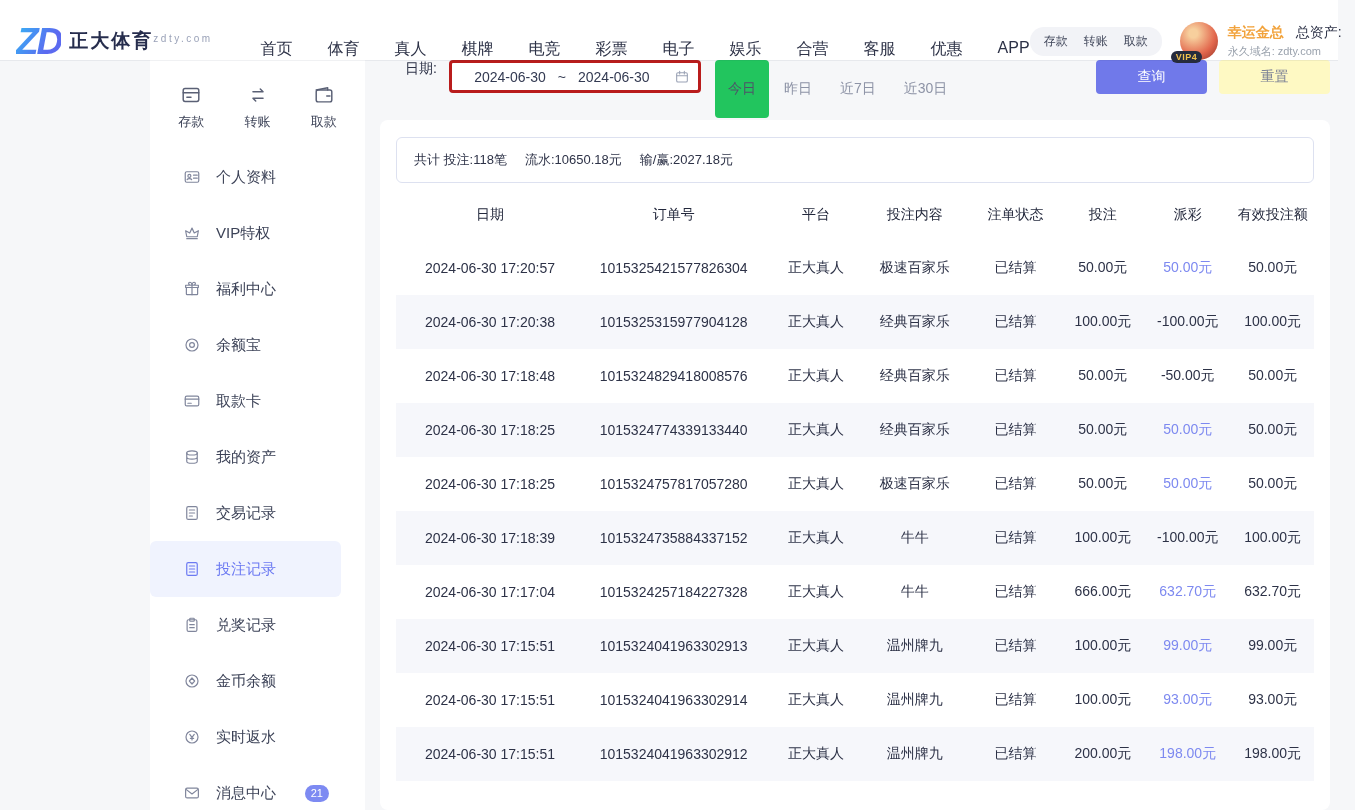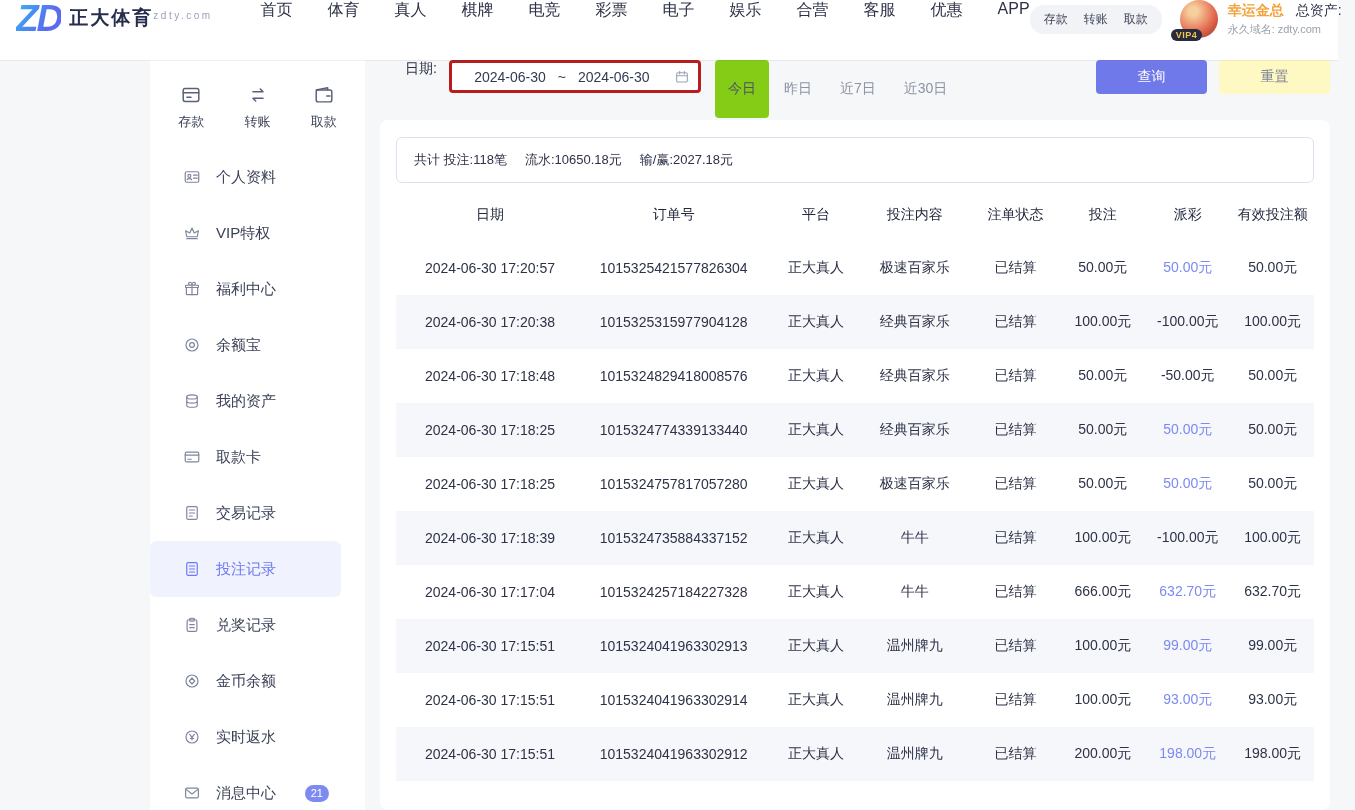--- a/index.html
+++ b/index.html
@@ -1,21 +1,21 @@
 <!DOCTYPE html>
 <html><head>
 <meta charset="utf-8">
 <style>
   *{box-sizing:border-box;margin:0;padding:0}
   html,body{width:1355px;height:810px;overflow:hidden;background:#f6f7f9;
     font-family:"Liberation Sans","DejaVu Sans",sans-serif;}
 
   
   .header{position:absolute;top:0;left:0;width:1338px;height:60px;background:#fff;
-    display:flex;align-items:flex-start;padding:0 16px;box-shadow:0 1px 0 rgba(40,50,80,.07);z-index:5}
+    display:flex;align-items:flex-end;padding:0 16px;box-shadow:0 1px 0 rgba(40,50,80,.07);z-index:5}
   .logo{display:flex;align-items:center;gap:8px;cursor:pointer;flex:none}
   .logo-mark{font-size:37px;font-weight:800;font-style:italic;line-height:1;letter-spacing:-2px;
     background:linear-gradient(120deg,#35b6f5,#5b6af0 70%);
     -webkit-background-clip:text;background-clip:text;color:transparent}
   .logo-stack{display:flex;flex-direction:row;line-height:1.1}
   .brand-name{font-size:19px;font-weight:700;color:#262d4d;letter-spacing:2px}
   .brand-domain{font-size:10px;color:#9aa2b8;letter-spacing:2.5px;margin-top:2px}
   .main-nav{display:flex;gap:35px;margin-left:48px}
   .nav-link{font-size:16px;color:#2d3247;cursor:pointer;white-space:nowrap;text-decoration:none}
   .nav-right{margin-left:auto;display:flex;align-items:center;min-width:0}
@@ -54,21 +54,21 @@
   .main{position:absolute;top:60px;left:380px;width:950px;height:750px}
   .filter-row{height:58px;display:flex;padding-left:25px}
   .date-label{font-size:14px;color:#2d3247;margin-right:12px}
   .date-input{width:252px;height:33px;background:#fff;border:3px solid #b91c1c;border-radius:4px;
     display:flex;align-items:center;justify-content:center;gap:12px;font-size:14px;color:#333a52;
     position:relative;cursor:pointer;padding-right:26px}
   .cal-icon{position:absolute;right:8px;width:16px;height:16px;color:#9aa2b5}
   .range-group{display:flex;margin-left:14px;gap:2px}
   .range-btn{border:none;background:transparent;font-size:14px;color:#8d93a6;padding:8px 13px;
     border-radius:4px;cursor:pointer;font-family:inherit;white-space:nowrap}
-  .range-btn.active{background:#84cc16;color:#4d5368}
+  .range-btn.active{background:#22c55e;color:#4d5368}
   .filter-spacer{flex:1}
   .btn{border:none;width:111px;height:34px;border-radius:4px;font-size:14px;cursor:pointer;font-family:inherit}
   .btn-primary{background:#7079ea;color:#fff}
   .btn-light{background:#fef9c3;color:#7d8396;margin-left:12px}
 
   .table-card{margin-top:2px;background:#fff;border-radius:8px;height:690px;padding:17px 16px 0;overflow:hidden}
   .summary-box{border:1px solid #dde1f0;border-radius:6px;height:46px;display:flex;align-items:center;
     padding:0 17px;font-size:13px;color:#2d3247}
   .summary-box span{margin-right:18px;white-space:nowrap}
 
@@ -190,34 +190,34 @@
           <svg viewBox="0 0 24 24" fill="none" stroke="currentColor" stroke-width="1.6" stroke-linecap="round" stroke-linejoin="round">
             <circle cx="12" cy="12" r="8"></circle>
             <circle cx="12" cy="12" r="3.2"></circle>
           </svg>
         </span>
         <span class="menu-label">余额宝</span>
       </li>
       <li class="menu-item">
         <span class="icn menu-icon">
           <svg viewBox="0 0 24 24" fill="none" stroke="currentColor" stroke-width="1.6" stroke-linecap="round" stroke-linejoin="round">
+            <rect x="3" y="5.5" width="18" height="13" rx="2"></rect>
+            <path d="M3 9.5h18M6.5 15h4.5"></path>
+          </svg>
+        </span>
+        <span class="menu-label">取款卡</span>
+      </li>
+      <li class="menu-item">
+        <span class="icn menu-icon">
+          <svg viewBox="0 0 24 24" fill="none" stroke="currentColor" stroke-width="1.6" stroke-linecap="round" stroke-linejoin="round">
             <ellipse cx="12" cy="6.5" rx="7" ry="2.8"></ellipse>
             <path d="M5 6.5v5.5c0 1.5 3.1 2.8 7 2.8s7-1.3 7-2.8V6.5M5 12v5.5c0 1.5 3.1 2.8 7 2.8s7-1.3 7-2.8V12"></path>
           </svg>
         </span>
         <span class="menu-label">我的资产</span>
-      </li>
-      <li class="menu-item">
-        <span class="icn menu-icon">
-          <svg viewBox="0 0 24 24" fill="none" stroke="currentColor" stroke-width="1.6" stroke-linecap="round" stroke-linejoin="round">
-            <rect x="3" y="5.5" width="18" height="13" rx="2"></rect>
-            <path d="M3 9.5h18M6.5 15h4.5"></path>
-          </svg>
-        </span>
-        <span class="menu-label">取款卡</span>
       </li>
       <li class="menu-item">
         <span class="icn menu-icon">
           <svg viewBox="0 0 24 24" fill="none" stroke="currentColor" stroke-width="1.6" stroke-linecap="round" stroke-linejoin="round">
             <rect x="5" y="3.5" width="14" height="17" rx="2"></rect>
             <path d="M8.5 8h7M8.5 12h7M8.5 16h4"></path>
           </svg>
         </span>
         <span class="menu-label">交易记录</span>
       </li>

